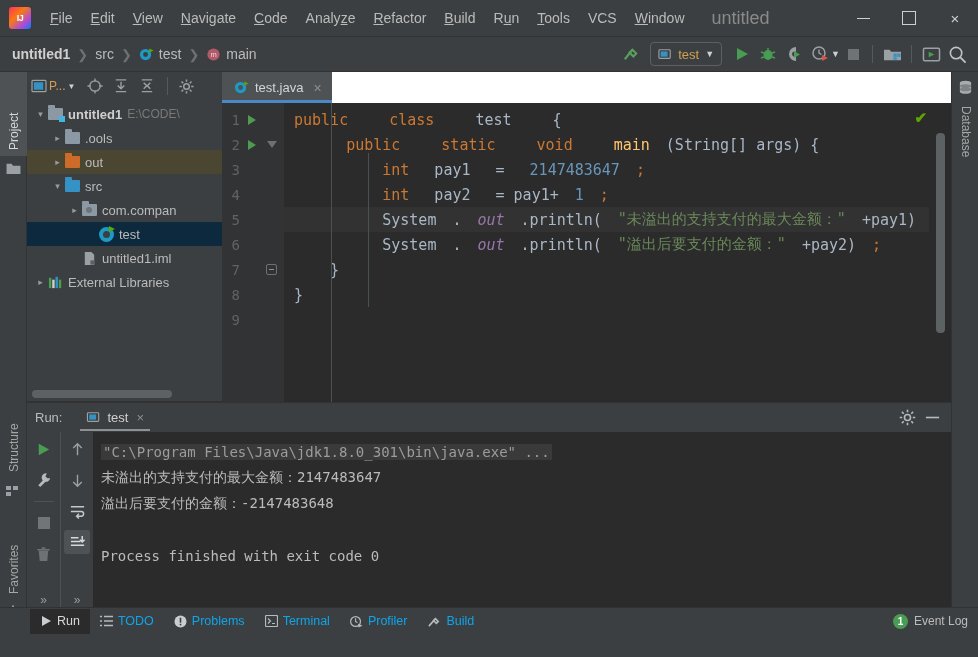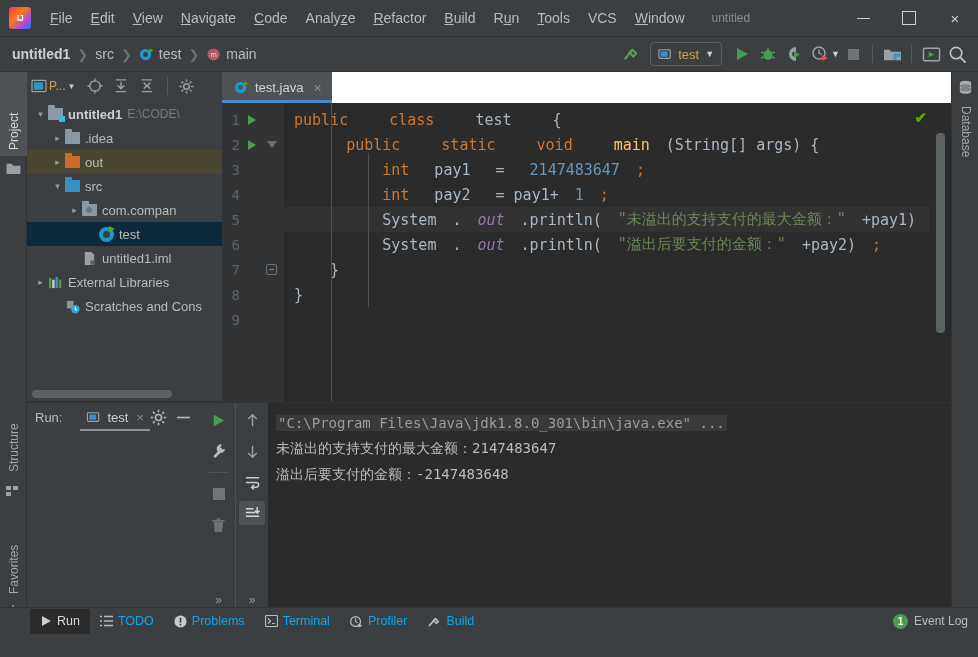--- a/index.html
+++ b/index.html
@@ -29,21 +29,21 @@
     color: #fff; font-size: 9px; font-weight: bold; letter-spacing: -0.5px;
     display: flex; align-items: center; justify-content: center;
     font-family: "Liberation Sans", sans-serif;
   }
   .menu-item {
     padding: 4px 9px; font-size: 14px; color: #bbbbbb; cursor: default;
     white-space: nowrap;
   }
   .menu-item .mn { text-decoration: underline; }
   .win-title {
-    margin-left: 18px; color: #8a8a8a; font-size: 12px;
+    margin-left: 18px; color: #8a8a8a; font-size: 18px;
   }
   .win-btns { margin-left: auto; display: flex; align-items: center; }
   .win-btn {
     width: 46px; height: 36px; display: flex; align-items: center;
     justify-content: center; color: #cfcfcf; font-size: 15px;
   }
   .win-btn.min::before { content: ""; width: 13px; height: 1px; background: #cfcfcf; }
   .win-btn.max::before { content: ""; width: 12px; height: 12px; border: 1px solid #cfcfcf; }
 
   
@@ -220,21 +220,21 @@
   }
   .vsb {
     position: absolute; right: 6px; top: 30px; width: 9px; height: 200px;
     background: #5c6164; border-radius: 4px;
   }
   .right-ruler { position: absolute; right: 0; top: 0; bottom: 0; width: 22px; background: #2b2b2b; }
 
   
   .run-panel {
     position: absolute; left: 27px; top: 402px; right: 27px; bottom: 42px;
-    background: #3c3f41; display: flex; flex-direction: row;
+    background: #3c3f41; display: flex; flex-direction: column;
     border-top: 1px solid #323232;
   }
   .run-header {
     height: 29px; display: flex; align-items: center; padding-left: 8px;
     background: #3c3f41; position: relative;
   }
   .run-title { font-size: 13px; color: #bbbbbb; margin-right: 18px; }
   .run-tab {
     display: flex; align-items: center; gap: 6px; height: 27px;
     padding: 0 6px; position: relative; font-size: 13px; color: #cfcfcf;
@@ -507,21 +507,21 @@
       <div class="hsb"></div>
     <div class="trow" style="padding-left: 6px;">
           <span class="arrow">▾</span>
           <span class="folder mod"></span>
           <span class="tname bold">untitled1</span>
           <span class="tpath">E:\CODE\</span>
         </div>
         <div class="trow" style="padding-left: 23px;">
           <span class="arrow">▸</span>
           <span class="folder"></span>
-          <span class="tname">.idea</span>
+          <span class="tname">.ools</span>
         </div>
         <div class="trow hl" style="padding-left: 23px;">
           <span class="arrow">▸</span>
           <span class="folder orange"></span>
           <span class="tname">out</span>
         </div>
         <div class="trow" style="padding-left: 23px;">
           <span class="arrow">▾</span>
           <span class="folder blue"></span>
           <span class="tname">src</span>
@@ -552,31 +552,20 @@
           <span class="arrow">▸</span>
           <span style="display: inline-flex;">
             <svg width="15" height="15" viewBox="0 0 16 16" style="margin-right:5px">
               <rect x="1" y="3" width="2.6" height="11" fill="#4a9e4f"></rect>
               <rect x="4.5" y="5" width="2.6" height="9" fill="#cfcfcf"></rect>
               <rect x="8" y="2" width="2.6" height="12" fill="#3592c4"></rect>
               <rect x="11.5" y="5" width="2.6" height="9" fill="#4a9e4f"></rect>
             </svg>
           </span>
           <span class="tname">External Libraries</span>
-        </div>
-        <div class="trow" style="padding-left: 23px;">
-          <span class="arrow"></span>
-          <span style="display: inline-flex;">
-            <svg width="15" height="15" viewBox="0 0 16 16" style="margin-right:5px">
-              <path d="M2 2 L9 2 L9 10 L2 10 Z" fill="#8e9396"></path>
-              <circle cx="11" cy="11" r="4.5" fill="#2fa8d4"></circle>
-              <path d="M11 8.5 L11 11 L12.8 12" stroke="#fff" stroke-width="1.2" fill="none"></path>
-            </svg>
-          </span>
-          <span class="tname">Scratches and Cons</span>
         </div>
       </div>
     <div class="pp-bottom-border"></div>
   </div>
 
   <div class="editor-area">
     <div class="tabbar">
       <div class="etab">
         <span class="ico">
           <svg width="15" height="15" viewBox="0 0 16 16">
@@ -719,20 +708,21 @@
               <path d="M14 2 L14 8 M11.5 6 L14 8.5 L16.5 6" stroke="#d5d9dc" stroke-width="1.6" fill="none"></path>
             </svg>
         </div>
         <div class="chev">»</div>
       </div>
       <div class="console" id="console">
           <div class="coline"><span class="cmdline">"C:\Program Files\Java\jdk1.8.0_301\bin\java.exe" ...</span></div>
           <div class="coline">未溢出的支持支付的最大金额：2147483647</div>
           <div class="coline">溢出后要支付的金额：-2147483648</div>
           <div class="coline blank"></div>
+          <div class="coline">Process finished with exit code 0</div>
         </div>
     </div>
   </div>
 
   <div class="bottom-tabs">
     <div id="bottom-tabs" style="display:flex;align-items:center">
         <div class="btab active">
           <span class="ico">
             <svg width="12" height="12" viewBox="0 0 12 12">
               <polygon points="2,1 11,6 2,11" fill="#c9cdd0"></polygon>

